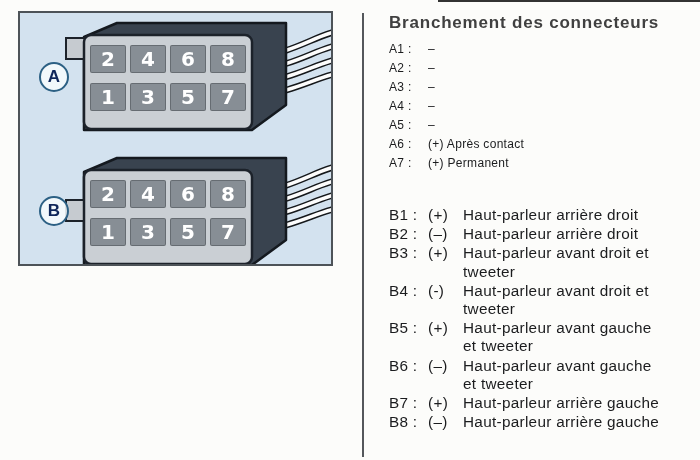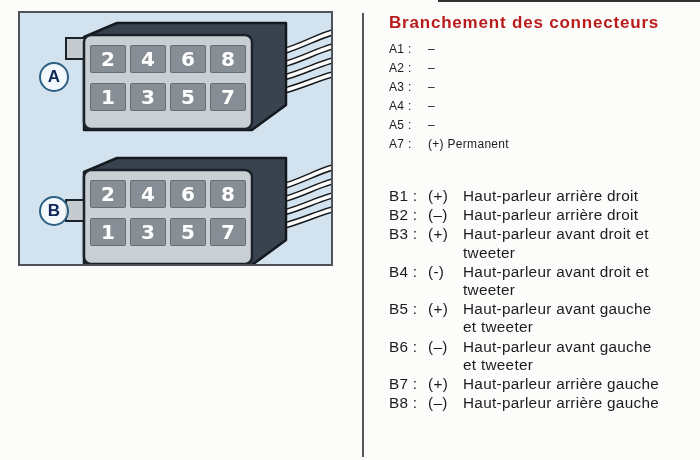--- a/index.html
+++ b/index.html
@@ -28,21 +28,21 @@
   .badge{position:absolute;width:26px;height:26px;border-radius:50%;
     border:2px solid #2c6084;background:rgba(246,250,253,.88);
     color:#0f265a;font-weight:bold;font-size:17px;line-height:26px;
     text-align:center;box-sizing:content-box;}
   #badgeA{left:19px;top:49px;}
   #badgeB{left:19px;top:183px;}
   
   .info{position:absolute;left:362px;top:13px;width:338px;height:444px;
     border-left:2px solid #54575b;padding-left:25px;box-sizing:border-box;}
   .info h1{margin:0;font-size:17px;font-weight:bold;letter-spacing:.8px;
-    color:#b91c1c;line-height:20px;white-space:nowrap;}
+    color:#404040;line-height:20px;white-space:nowrap;}
   .lista{margin-top:7px;}
   .rowa{display:flex;font-size:12px;line-height:19px;letter-spacing:.3px;}
   .listb{margin-top:33px;}
   .rowb{display:flex;font-size:15.3px;line-height:18.2px;letter-spacing:.3px;
     margin-bottom:1px;}
   .pinlab{width:39px;flex:none;}
   .sign{width:35px;flex:none;}
   .desc{width:205px;}
   .desc span{display:block;}
   .desc .l2:empty{display:none;}
@@ -128,20 +128,24 @@
       </div>
     <div class="rowa">
         <span class="pinlab">A4 :</span>
         <span>–</span>
       </div>
     <div class="rowa">
         <span class="pinlab">A5 :</span>
         <span>–</span>
       </div>
     <div class="rowa">
+        <span class="pinlab">A6 :</span>
+        <span>(+) Après contact</span>
+      </div>
+    <div class="rowa">
         <span class="pinlab">A7 :</span>
         <span>(+) Permanent</span>
       </div>
   </div>
 
   <div class="listb">
     <div class="rowb">
         <span class="pinlab">B1 :</span>
         <span class="sign">(+)</span>
         <div class="desc">

